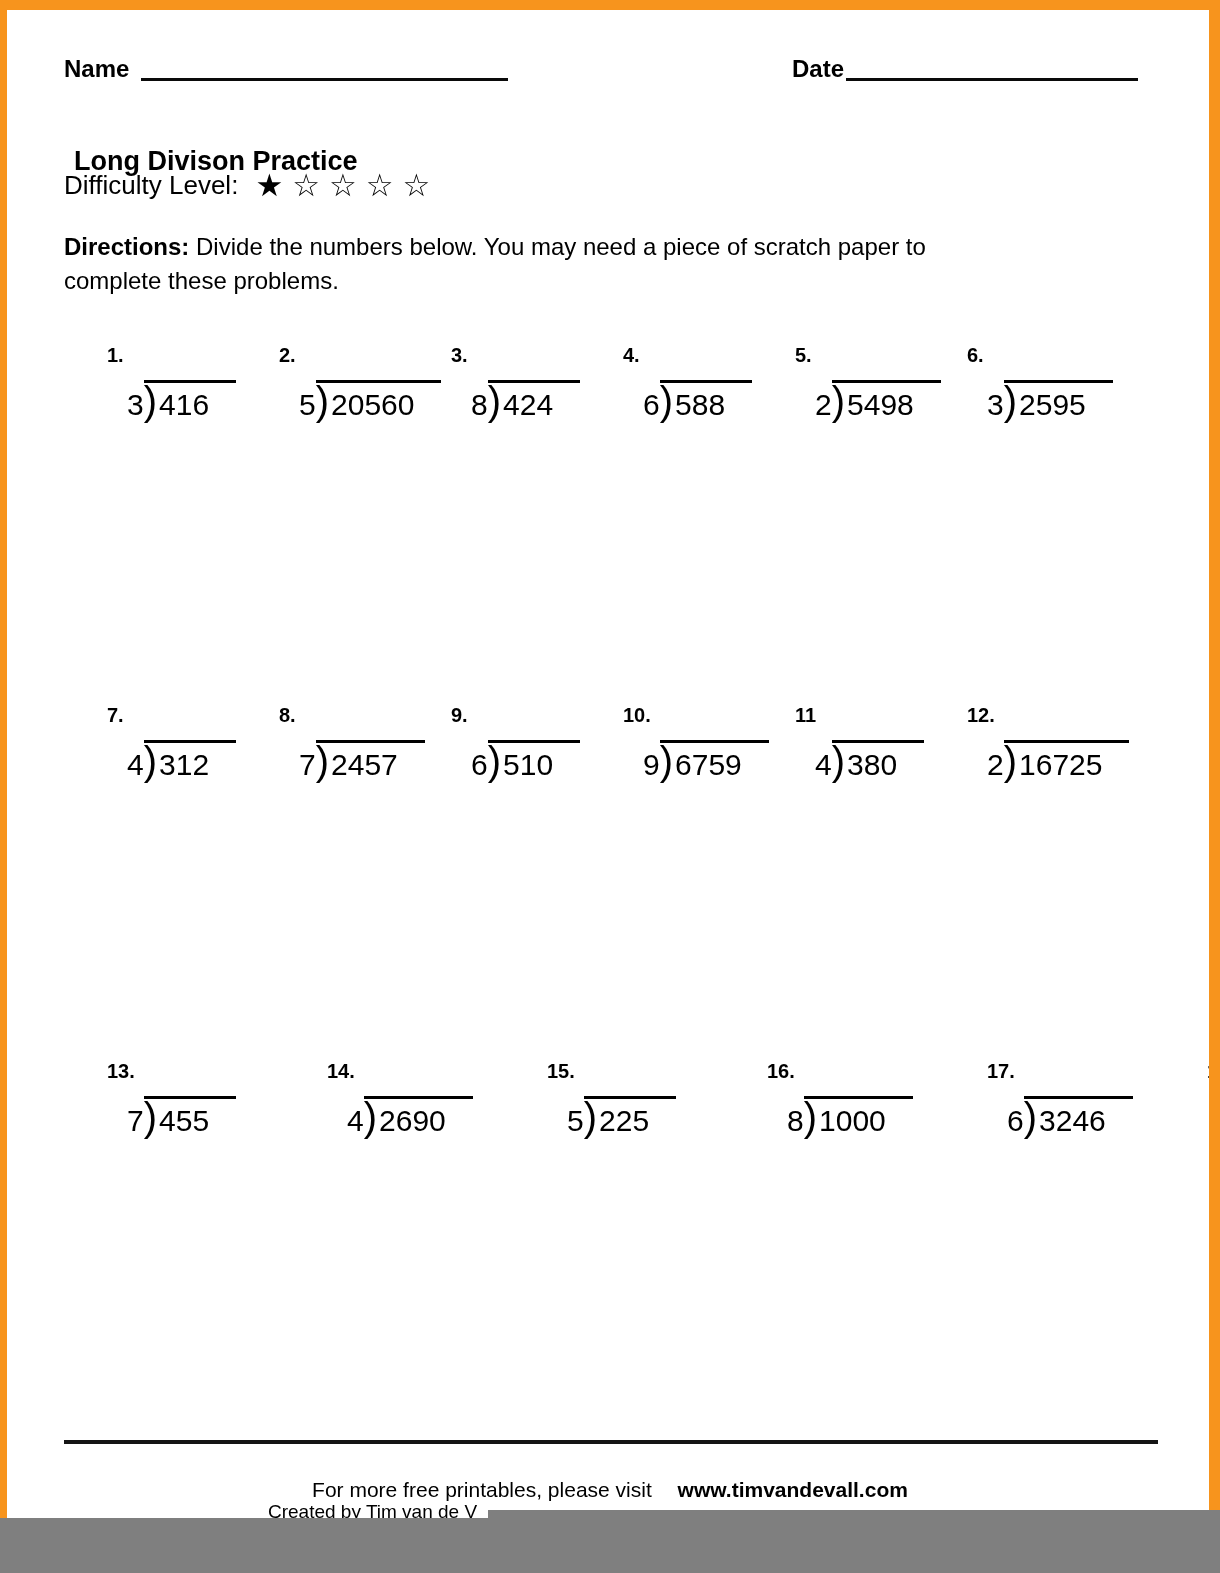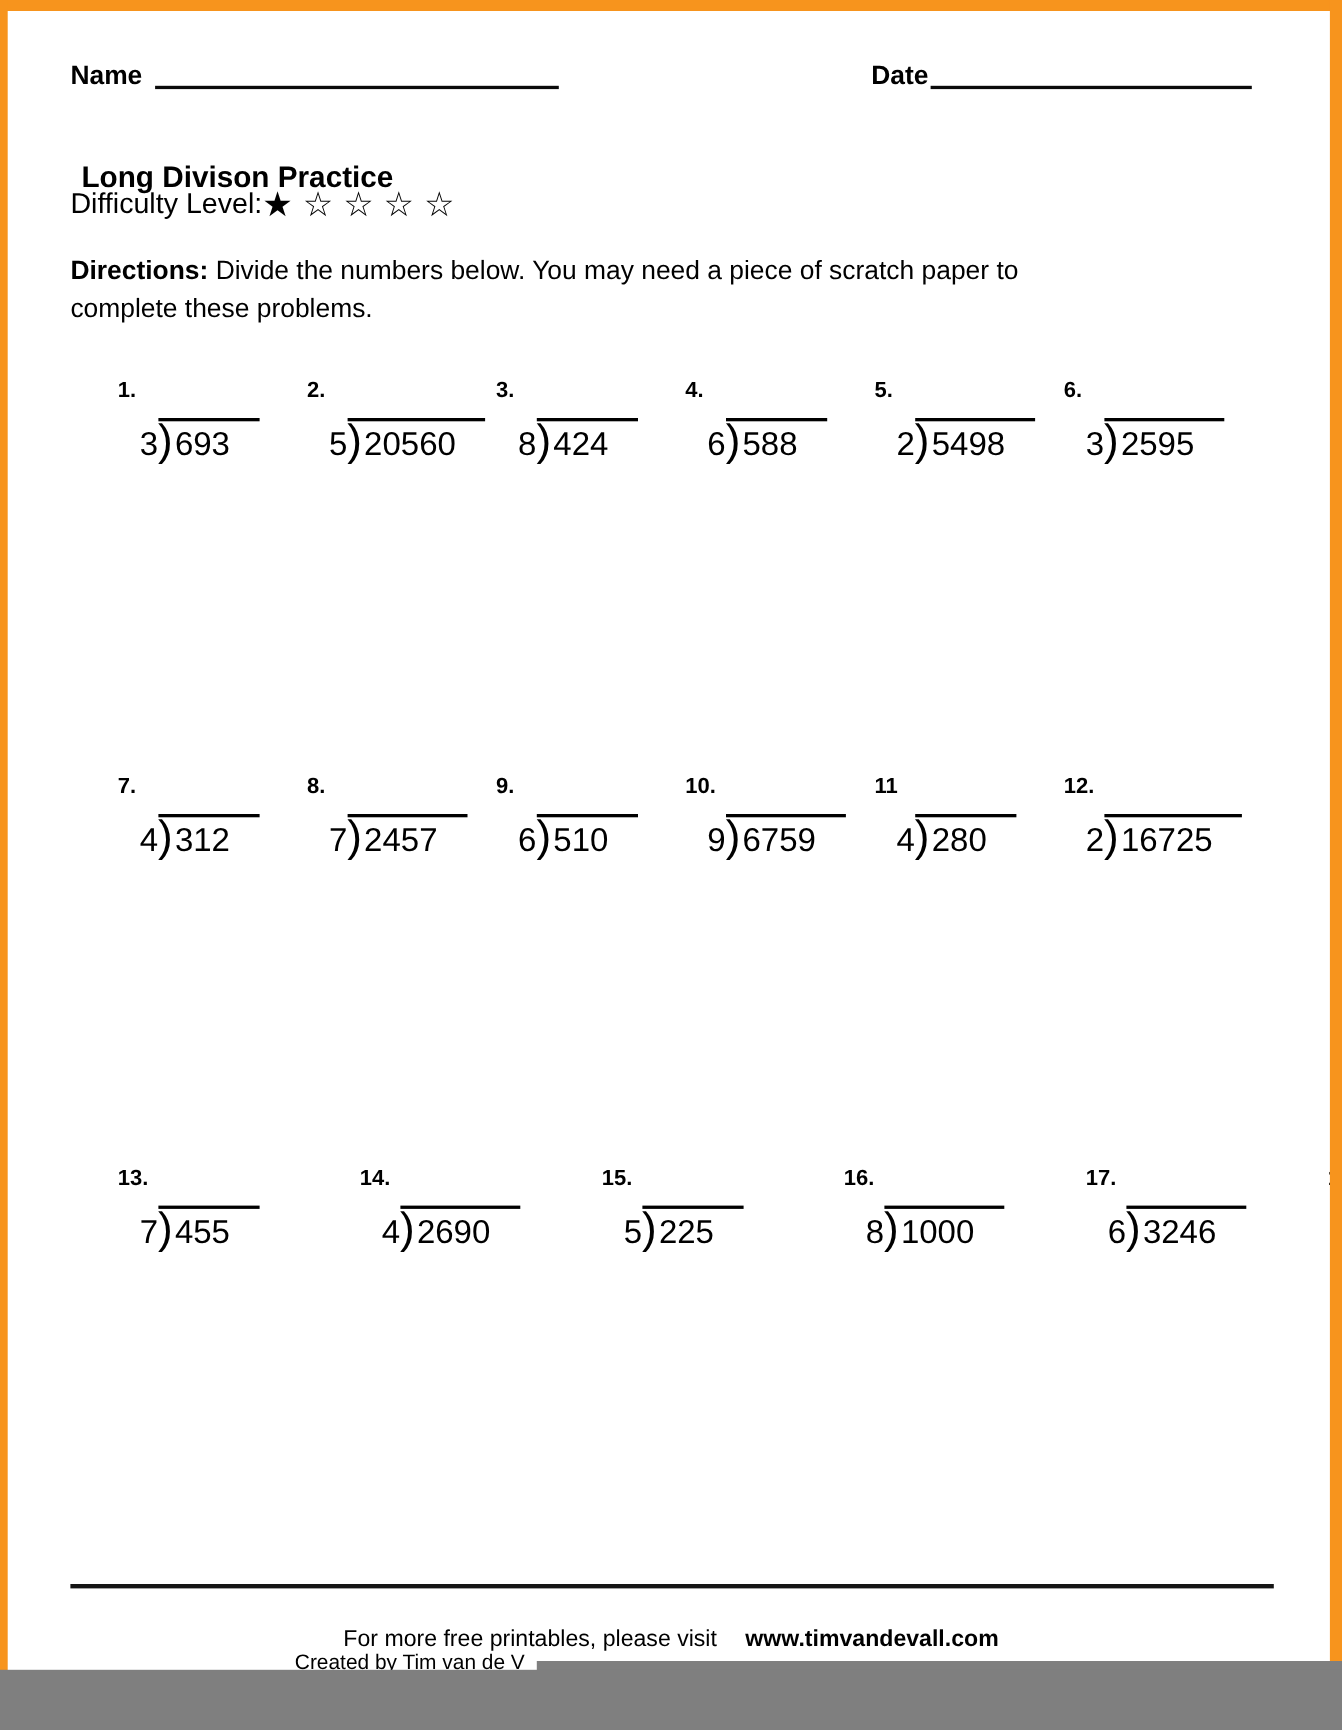--- a/index.html
+++ b/index.html
@@ -38,21 +38,21 @@
   #date-line { left: 846px; width: 292px; }
 
   
   #title {
     position: absolute; left: 64px; top: 136px;
     font-size: 27px; font-weight: bold; line-height: 30px; margin: 10px;
   }
   #difficulty {
     position: absolute; left: 64px; top: 168px;
     font-size: 26px; line-height: 34px;
-    display: flex; align-items: center; gap: 0; text-align: right;
+    display: flex; align-items: center; gap: 17px; text-align: right;
   }
   #difficulty .stars {
     font-size: 31px; letter-spacing: 9px; line-height: 34px;
     position: relative; top: 1px; white-space: nowrap;
   }
 
   
   #directions {
     position: absolute; left: 64px; top: 230px; width: 960px;
     font-size: 24px; line-height: 34px; margin: 0;
@@ -135,21 +135,21 @@
     <span>Divide the numbers below. You may need a piece of scratch paper to complete these problems.</span>
   </p>
 
   <div class="prow" id="prow-0">
   <div class="cell">
     <div class="pnum">1.</div>
     <div class="pline">
       <span class="divisor">3</span>
           <span class="bracket">
             <span class="paren">)</span>
-            <span class="dividend">693</span>
+            <span class="dividend">416</span>
           </span>
     </div>
   </div>
 
   <div class="cell">
     <div class="pnum">2.</div>
     <div class="pline">
       <span class="divisor">5</span>
           <span class="bracket">
             <span class="paren">)</span>
@@ -246,21 +246,21 @@
           </span>
     </div>
   </div>
 
   <div class="cell">
     <div class="pnum">11</div>
     <div class="pline">
       <span class="divisor">4</span>
           <span class="bracket">
             <span class="paren">)</span>
-            <span class="dividend">280</span>
+            <span class="dividend">380</span>
           </span>
     </div>
   </div>
 
   <div class="cell">
     <div class="pnum">12.</div>
     <div class="pline">
       <span class="divisor">2</span>
           <span class="bracket">
             <span class="paren">)</span>

